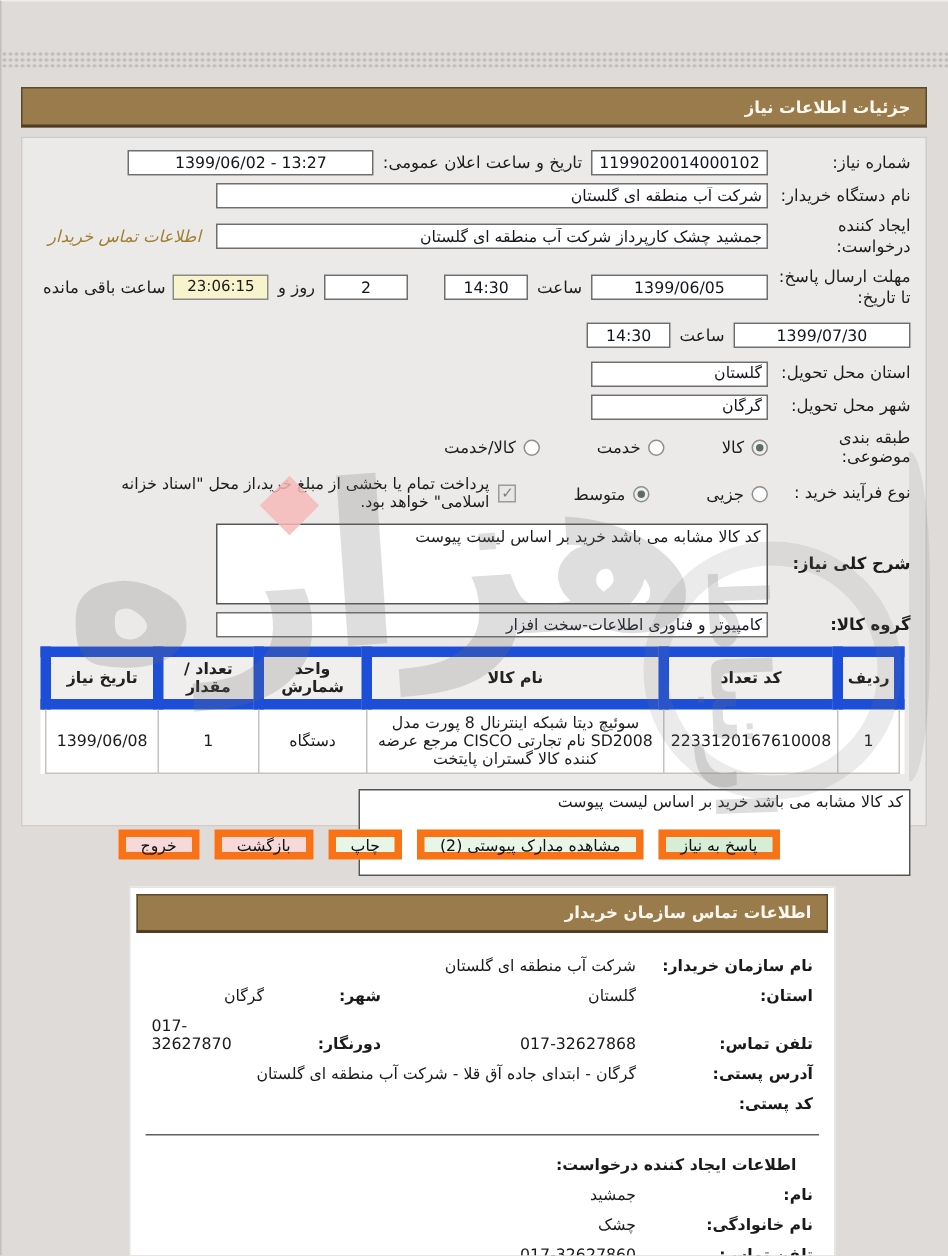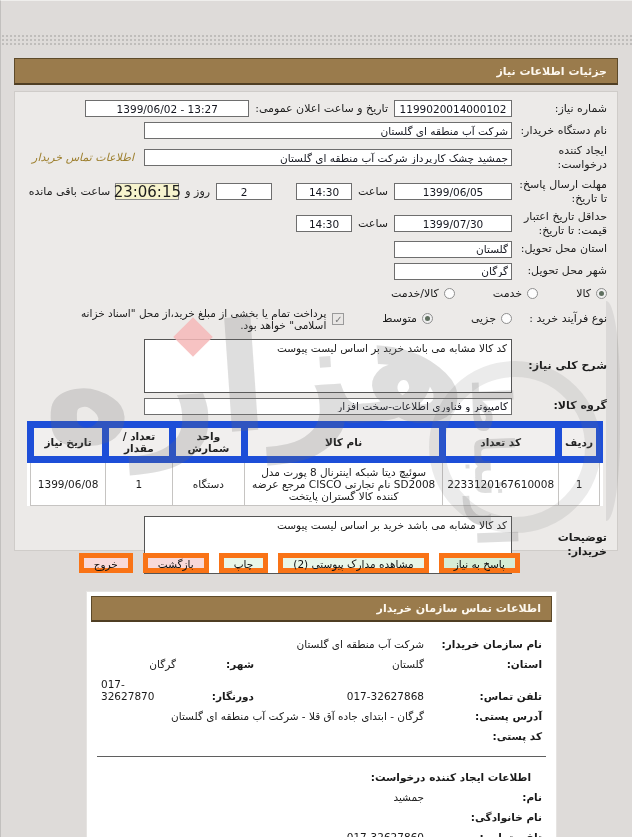--- a/index.html
+++ b/index.html
@@ -34,21 +34,21 @@
   .midlabel { margin:0 6px; white-space:nowrap; }
   .inp {
     height:17px; border:1px solid #6e6e6e; background:#fff; color:#14161f;
     font-family:"DejaVu Sans", sans-serif; font-size:10.5px; padding:0 3px;
   }
   .inp.center { text-align:center; direction:ltr; }
   .inp.rtl { text-align:right; }
   .w118 { width:118px; } .w164 { width:164px; } .w368 { width:368px; }
   .w56 { width:56px; } 
   .countdown { width:64px; background:#f6f3cd; border:1px solid #8a8a8a; height:17px;
-    font-size:15px; display:inline-flex; align-items:center; justify-content:center; direction:ltr; color:#1c1c1c;}
+    font-size:10px; display:inline-flex; align-items:center; justify-content:center; direction:ltr; color:#1c1c1c;}
   .suffix { margin-right:5px; white-space:nowrap; }
   .gap24 { width:24px; flex:none; }
   .link-gold { color:#9e8030; font-size:11px; margin-right:10px; cursor:pointer; white-space:nowrap;font-style:italic; }
   
   .ropt { display:flex; align-items:center; margin-left:38px; }
   .radio { width:11px; height:11px; border:1px solid #8f8f8f; border-radius:50%;
     background:#fdfdfd; display:inline-block; margin-left:5px; position:relative; flex:none;}
   .radio.sel { background:#efefef; }
   .radio.sel::after { content:''; position:absolute; left:2px; top:2px; right:2px; bottom:2px;
     background:#5f6f5f; border-radius:50%; }
@@ -135,37 +135,37 @@
       <span class="midlabel">ساعت</span>
       <input class="inp w56 center" readonly="" value="14:30" style="">
       <span class="gap24"></span>
       <input class="inp w56 center" readonly="" value="2" style="">
       <span class="midlabel">روز و</span>
       <span class="countdown">23:06:15</span>
       <span class="suffix">ساعت باقی مانده</span>
     </div>
 
     <div class="frow tall">
-      <span class="flabel">حداقل تاریخ اعتبار قیمت: تا تاریخ:</span>
       <input class="inp w118 center" readonly="" value="1399/07/30" style="">
       <span class="midlabel">ساعت</span>
       <input class="inp w56 center" readonly="" value="14:30" style="">
     </div>
 
     <div class="frow">
       <span class="flabel">استان محل تحویل:</span>
       <input class="inp w118 rtl" readonly="" value="گلستان" style="">
     </div>
 
     <div class="frow">
       <span class="flabel">شهر محل تحویل:</span>
       <input class="inp w118 rtl" readonly="" value="گرگان" style="">
     </div>
 
     <div class="frow">
+      <span class="flabel">طبقه بندی موضوعی:</span>
       <span class="ropt">
         <span class="radio sel"></span>
         <span>کالا</span>
       </span>
       <span class="ropt">
         <span class="radio"></span>
         <span>خدمت</span>
       </span>
       <span class="ropt">
         <span class="radio"></span>
@@ -217,21 +217,20 @@
           <td class="num">2233120167610008</td>
           <td>سوئیچ دیتا شبکه اینترنال 8 پورت مدل SD2008 نام تجارتی CISCO مرجع عرضه کننده کالا گستران پایتخت</td>
           <td>دستگاه</td>
           <td>1</td>
           <td class="num">1399/06/08</td>
         </tr>
       </tbody>
     </table>
 
     <div class="frow" style="margin-top:10px;">
-      <span class="flabel b">توضیحات خریدار:</span>
       <textarea class="tarea w368" style="height: 58px;" readonly="">کد کالا مشابه می باشد خرید بر اساس لیست پیوست</textarea>
     </div>
 
   </div>
 
   <div class="btnrow">
     <button class="btn green-strong">پاسخ به نیاز</button>
     <button class="btn green">مشاهده مدارک پیوستی (2)</button>
     <button class="btn green">چاپ</button>
     <button class="btn pink">بازگشت</button>
@@ -275,20 +274,21 @@
 
     <div class="creator-title">اطلاعات ایجاد کننده درخواست:</div>
 
     <div class="crow">
       <span class="clabel">نام:</span>
       <span class="cval2">جمشید</span>
     </div>
 
     <div class="crow">
       <span class="clabel">نام خانوادگی:</span>
+      <span class="cval2">چشک</span>
     </div>
 
     <div class="crow">
       <span class="clabel">تلفن تماس:</span>
       <span class="cval2"><span class="ltr">017-32627860</span></span>
     </div>
   </div>
 
   <div class="watermark">
     <div class="wm-text1">هزاره</div>

